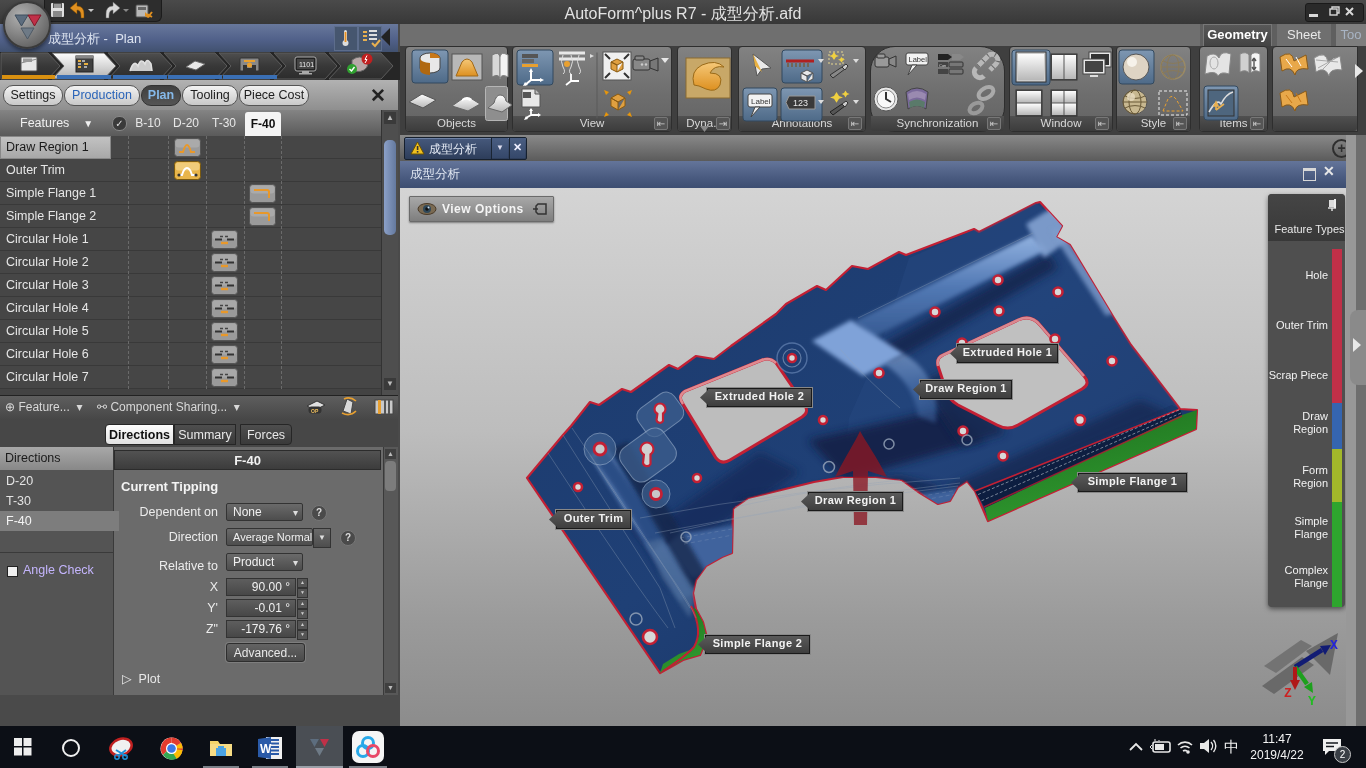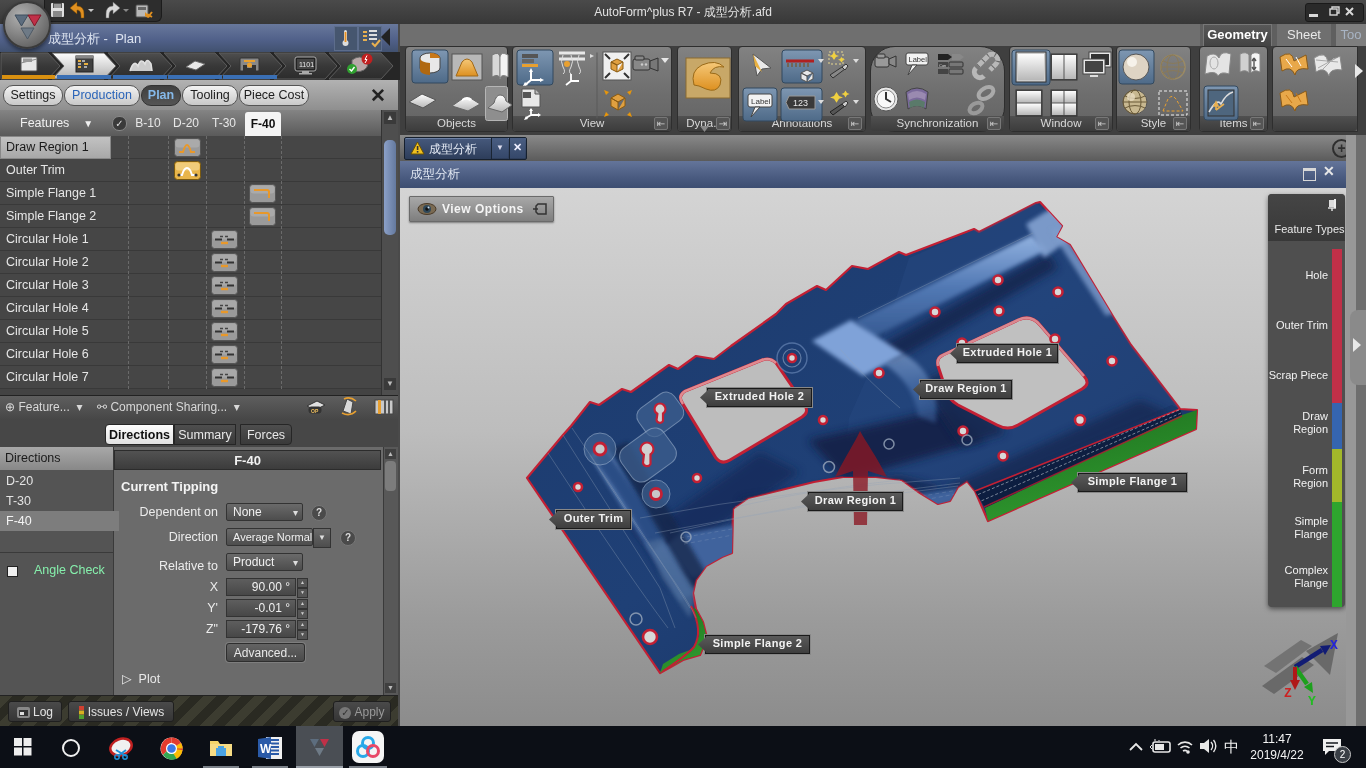--- a/index.html
+++ b/index.html
@@ -1,19 +1,19 @@
 <!DOCTYPE html>
 <html><head>
 <meta charset="utf-8">
 <style>
   html,body{margin:0;padding:0;width:1366px;height:768px;overflow:hidden;
     font-family:"Liberation Sans",sans-serif;background:#3c3c3c;position:relative;}
   .abs{position:absolute;}
   #titlebar{left:0;top:0;width:1366px;height:24px;background:linear-gradient(#4a4a4a,#383838);}
-  #titletext{left:0;top:4px;width:1366px;text-align:center;color:#e2e2e2;font-size:12px;}
+  #titletext{left:0;top:4px;width:1366px;text-align:center;color:#e2e2e2;font-size:16px;}
   #ribbon{left:400px;top:24px;width:966px;height:111px;background:#3f3f3f;}
   #leftpanel{left:0;top:24px;width:400px;height:702px;background:#4a4a4a;}
   #main{left:400px;top:135px;width:966px;height:591px;background:#888;}
   #taskbar{left:0;top:726px;width:1366px;height:42px;background:#0c0f16;}
   .lbl{position:absolute;height:17px;background:linear-gradient(#5a5a5a,#3e3e3e);
     border:1px solid #1a1a1a;outline:1px solid #888;color:#f2f2f2;font-size:11px;font-weight:bold;
     letter-spacing:.4px;text-align:center;line-height:15px;white-space:nowrap;}
   .notch{position:absolute;left:-8px;top:0px;width:9px;height:17px;
     background:#4a4a4a;clip-path:polygon(100% 0,0 50%,100% 100%);}
   .pill{top:61px;height:19px;border:1px solid #555;border-radius:10px;
@@ -593,21 +593,21 @@
   <div class="abs dtab" style="left:240px;width:52px;color:#e8e8e8;font-weight:normal;border-radius:0 4px 4px 0;">Forces</div>
 
   <div class="abs" id="dirbody" style="left:0;top:423px;width:398px;height:248px;background:#6b6b6b;">
     <div class="abs" style="left:0;top:0;width:113px;height:248px;background:#545454;border-right:1px solid #3a3a3a;">
       <div class="abs" style="left:0;top:0;width:113px;height:23px;background:linear-gradient(#a8a8a8,#888);color:#1a1a1a;font-size:12.5px;line-height:23px;padding-left:5px;box-sizing:border-box;">Directions</div>
       <div class="abs" style="left:0;top:24px;width:113px;height:20px;color:#e4e4e4;font-size:12.5px;line-height:20px;padding-left:6px;">D-20</div>
       <div class="abs" style="left:0;top:44px;width:113px;height:20px;color:#e4e4e4;font-size:12.5px;line-height:20px;padding-left:6px;">T-30</div>
       <div class="abs" style="left:0;top:64px;width:113px;height:20px;background:#7d7d7d;color:#f4f4f4;font-size:12.5px;line-height:20px;padding-left:6px;">F-40</div>
       <div class="abs" style="left:0;top:105px;width:113px;height:1px;background:#3a3a3a;"></div>
       <div class="abs" style="left:7px;top:119px;width:9px;height:9px;background:#f0f0f0;border:1px solid #222;"></div>
-      <div class="abs" style="left:34px;top:116px;color:#86efac;font-size:12.5px;">Angle Check</div>
+      <div class="abs" style="left:23px;top:116px;color:#c4b5fd;font-size:12.5px;">Angle Check</div>
     </div>
     <div class="abs" style="left:114px;top:3px;width:267px;height:20px;background:linear-gradient(#525252,#3c3c3c);border:1px solid #2c2c2c;box-sizing:border-box;color:#f2f2f2;font-size:13px;font-weight:bold;text-align:center;line-height:19px;">F-40</div>
     <div class="abs" style="left:121px;top:32px;color:#f4f4f4;font-size:13px;font-weight:bold;">Current Tipping</div>
     <div class="abs flab" style="top:58px;">Dependent on</div>
     <div class="abs fdd" style="top:56px;">None</div>
     <div class="abs qm" style="top:56px;">?</div>
     <div class="abs flab" style="top:83px;">Direction</div>
     <div class="abs fdd noar" style="top:81px;width:87px;font-size:11px;">Average Normal</div>
     <div class="abs" style="left:313px;top:81px;width:16px;height:18px;background:linear-gradient(#6a6a6a,#4d4d4d);border:1px solid #333;color:#ddd;font-size:8px;text-align:center;line-height:18px;">▼</div>
     <div class="abs qm" style="left:340px;top:81px;">?</div>
@@ -633,33 +633,20 @@
       </div>
     <div class="abs" style="left:226px;top:196px;width:79px;height:19px;background:linear-gradient(#636363,#4a4a4a);border:1px solid #2e2e2e;border-radius:3px;box-shadow:0 0 0 1px #7e7e7e;color:#e8e8e8;font-size:12px;text-align:center;line-height:18px;box-sizing:border-box;">Advanced...</div>
     <div class="abs" style="left:122px;top:224px;color:#e8e8e8;font-size:12.5px;">▷ &nbsp;Plot</div>
     <div class="abs" style="left:383px;top:0px;width:14px;height:248px;background:#585858;border-left:1px solid #3a3a3a;">
       <div class="abs" style="left:1px;top:2px;width:11px;height:10px;background:#3f3f3f;color:#bbb;font-size:7px;text-align:center;line-height:10px;">▲</div>
       <div class="abs" style="left:1px;top:14px;width:11px;height:30px;background:#7c7c7c;border-radius:4px;"></div>
       <div class="abs" style="left:1px;top:236px;width:11px;height:10px;background:#3f3f3f;color:#bbb;font-size:7px;text-align:center;line-height:10px;">▼</div>
     </div>
   </div>
 
-  <div class="abs" style="left:0;top:671px;width:398px;height:31px;background:repeating-linear-gradient(135deg,#3c3c30 0 9px,#2a2a22 9px 18px);border-top:1px solid #222;">
-    <div class="bbtn" style="left:8px;width:54px;"><svg width="13" height="11" style="margin:-2px 3px -2px 0">
-          <rect x="0" y="0" width="13" height="11" rx="2" fill="#888"></rect>
-          <rect x="2" y="3" width="9" height="6" fill="#333"></rect>
-          <rect x="3" y="5" width="4" height="3" fill="#ddd"></rect>
-        </svg>Log</div>
-    <div class="bbtn" style="left:68px;width:106px;"><svg width="7" height="13" style="margin:-2px 3px -3px 0">
-          <rect x="1" y="0" width="5" height="4" fill="#d04030"></rect>
-          <rect x="1" y="4.5" width="5" height="4" fill="#d8b020"></rect>
-          <rect x="1" y="9" width="5" height="4" fill="#50a030"></rect>
-        </svg>Issues / Views</div>
-    <div class="bbtn" style="left:333px;width:58px;color:#999;"><span style="display:inline-block;width:12px;height:12px;border-radius:6px;background:#777;color:#333;font-size:10px;line-height:12px;text-align:center;margin:0 3px -2px 0;">✓</span>Apply</div>
-  </div>
 </div>
 <div class="abs" id="main">
 
   <div class="abs" style="left:0;top:0;width:966px;height:26px;background:linear-gradient(#898989,#5b5b5b);border-bottom:1px solid #3a3a3a;"></div>
   <div class="abs" style="left:4px;top:2px;width:121px;height:21px;background:linear-gradient(#46597c,#2d3d5a);border:1px solid #16202e;box-shadow:inset 0 1px 0 #6c80a4;border-radius:2px;">
     <svg class="abs" style="left:5px;top:3px;" width="15" height="14">
         <path d="M7.5,1 L14,13 H1 Z" fill="#f0c020" stroke="#6a5200"></path>
         <rect x="6.8" y="5" width="1.6" height="4" fill="#333"></rect>
         <rect x="6.8" y="10" width="1.6" height="1.6" fill="#333"></rect>
       </svg>

